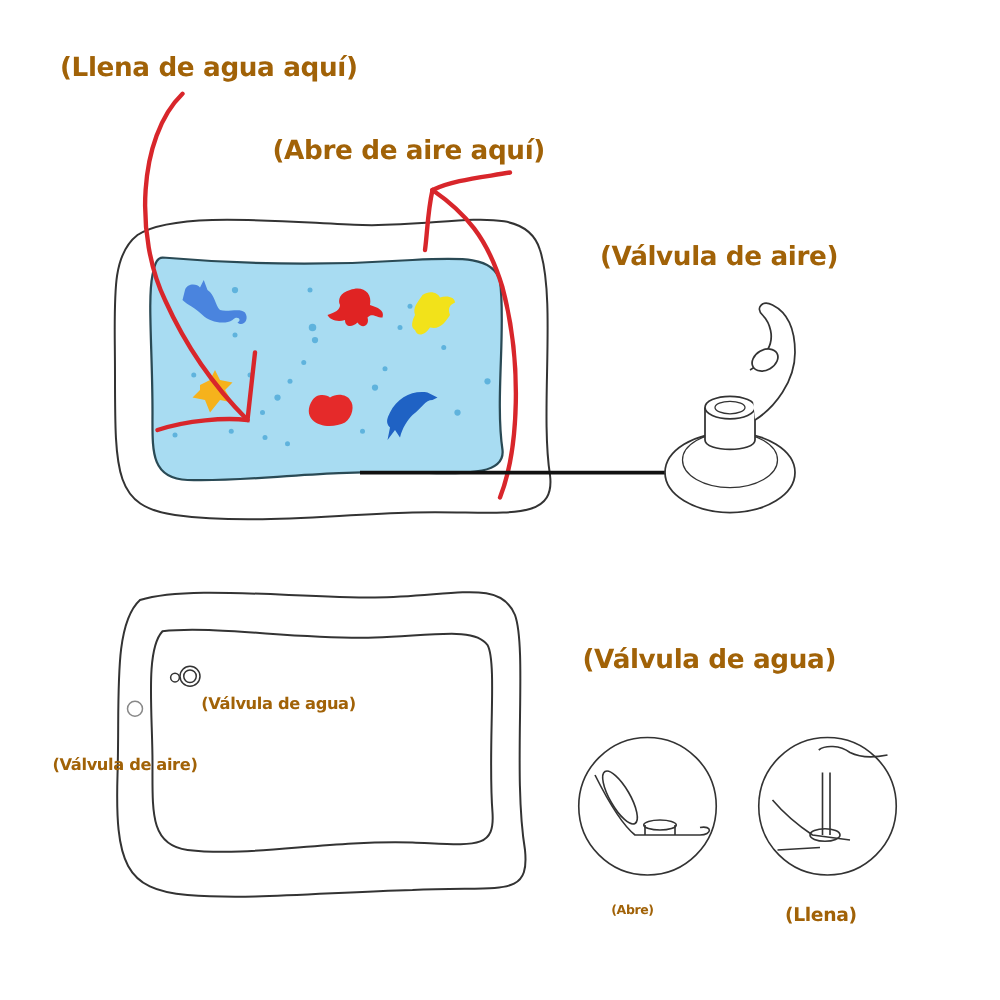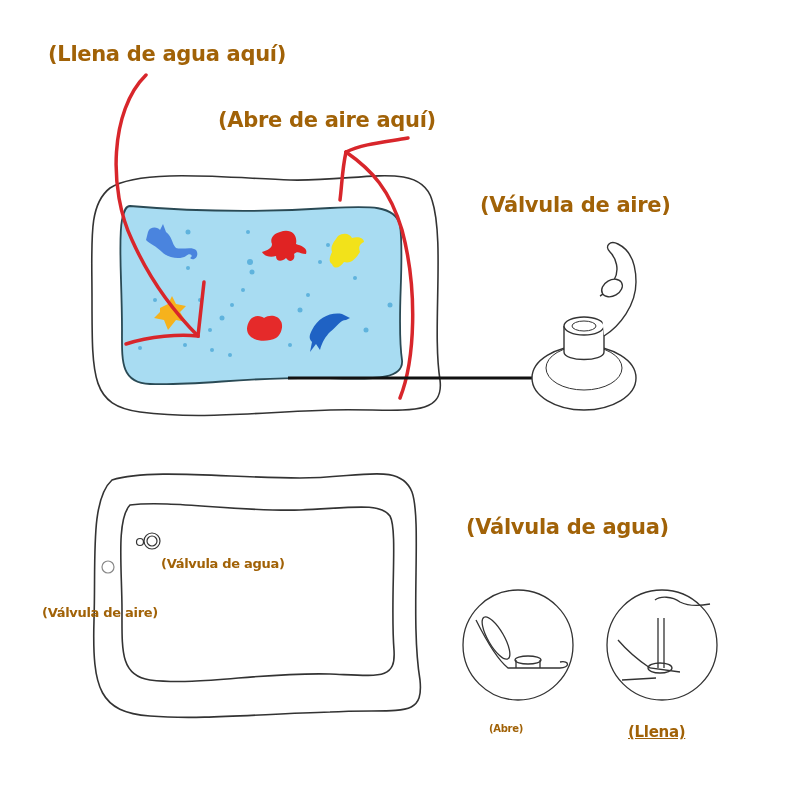--- a/index.html
+++ b/index.html
@@ -107,13 +107,13 @@
   </g>
 </svg>
 
 <div class="label lg" style="left:48px; top:42px;">(Llena de agua aquí)</div>
 <div class="label lg" style="left:218px; top:108px;">(Abre de aire aquí)</div>
 <div class="label lg" style="left:480px; top:193px;">(Válvula de aire)</div>
 <div class="label lg" style="left:466px; top:515px;">(Válvula de agua)</div>
 <div class="label sm" style="left:161px; top:556px;">(Válvula de agua)</div>
 <div class="label sm" style="left:42px; top:605px;">(Válvula de aire)</div>
 <div class="label sm" style="left:489px; top:723px; font-size:10px;">(Abre)</div>
-<div class="label sm" style="left:628px; top:723px; font-size:15px;text-decoration:underline;">(Llena)</div>
+<div class="label sm" style="left:628px; top:723px; font-size:15px;">(Llena)</div>
 
 </body></html>

